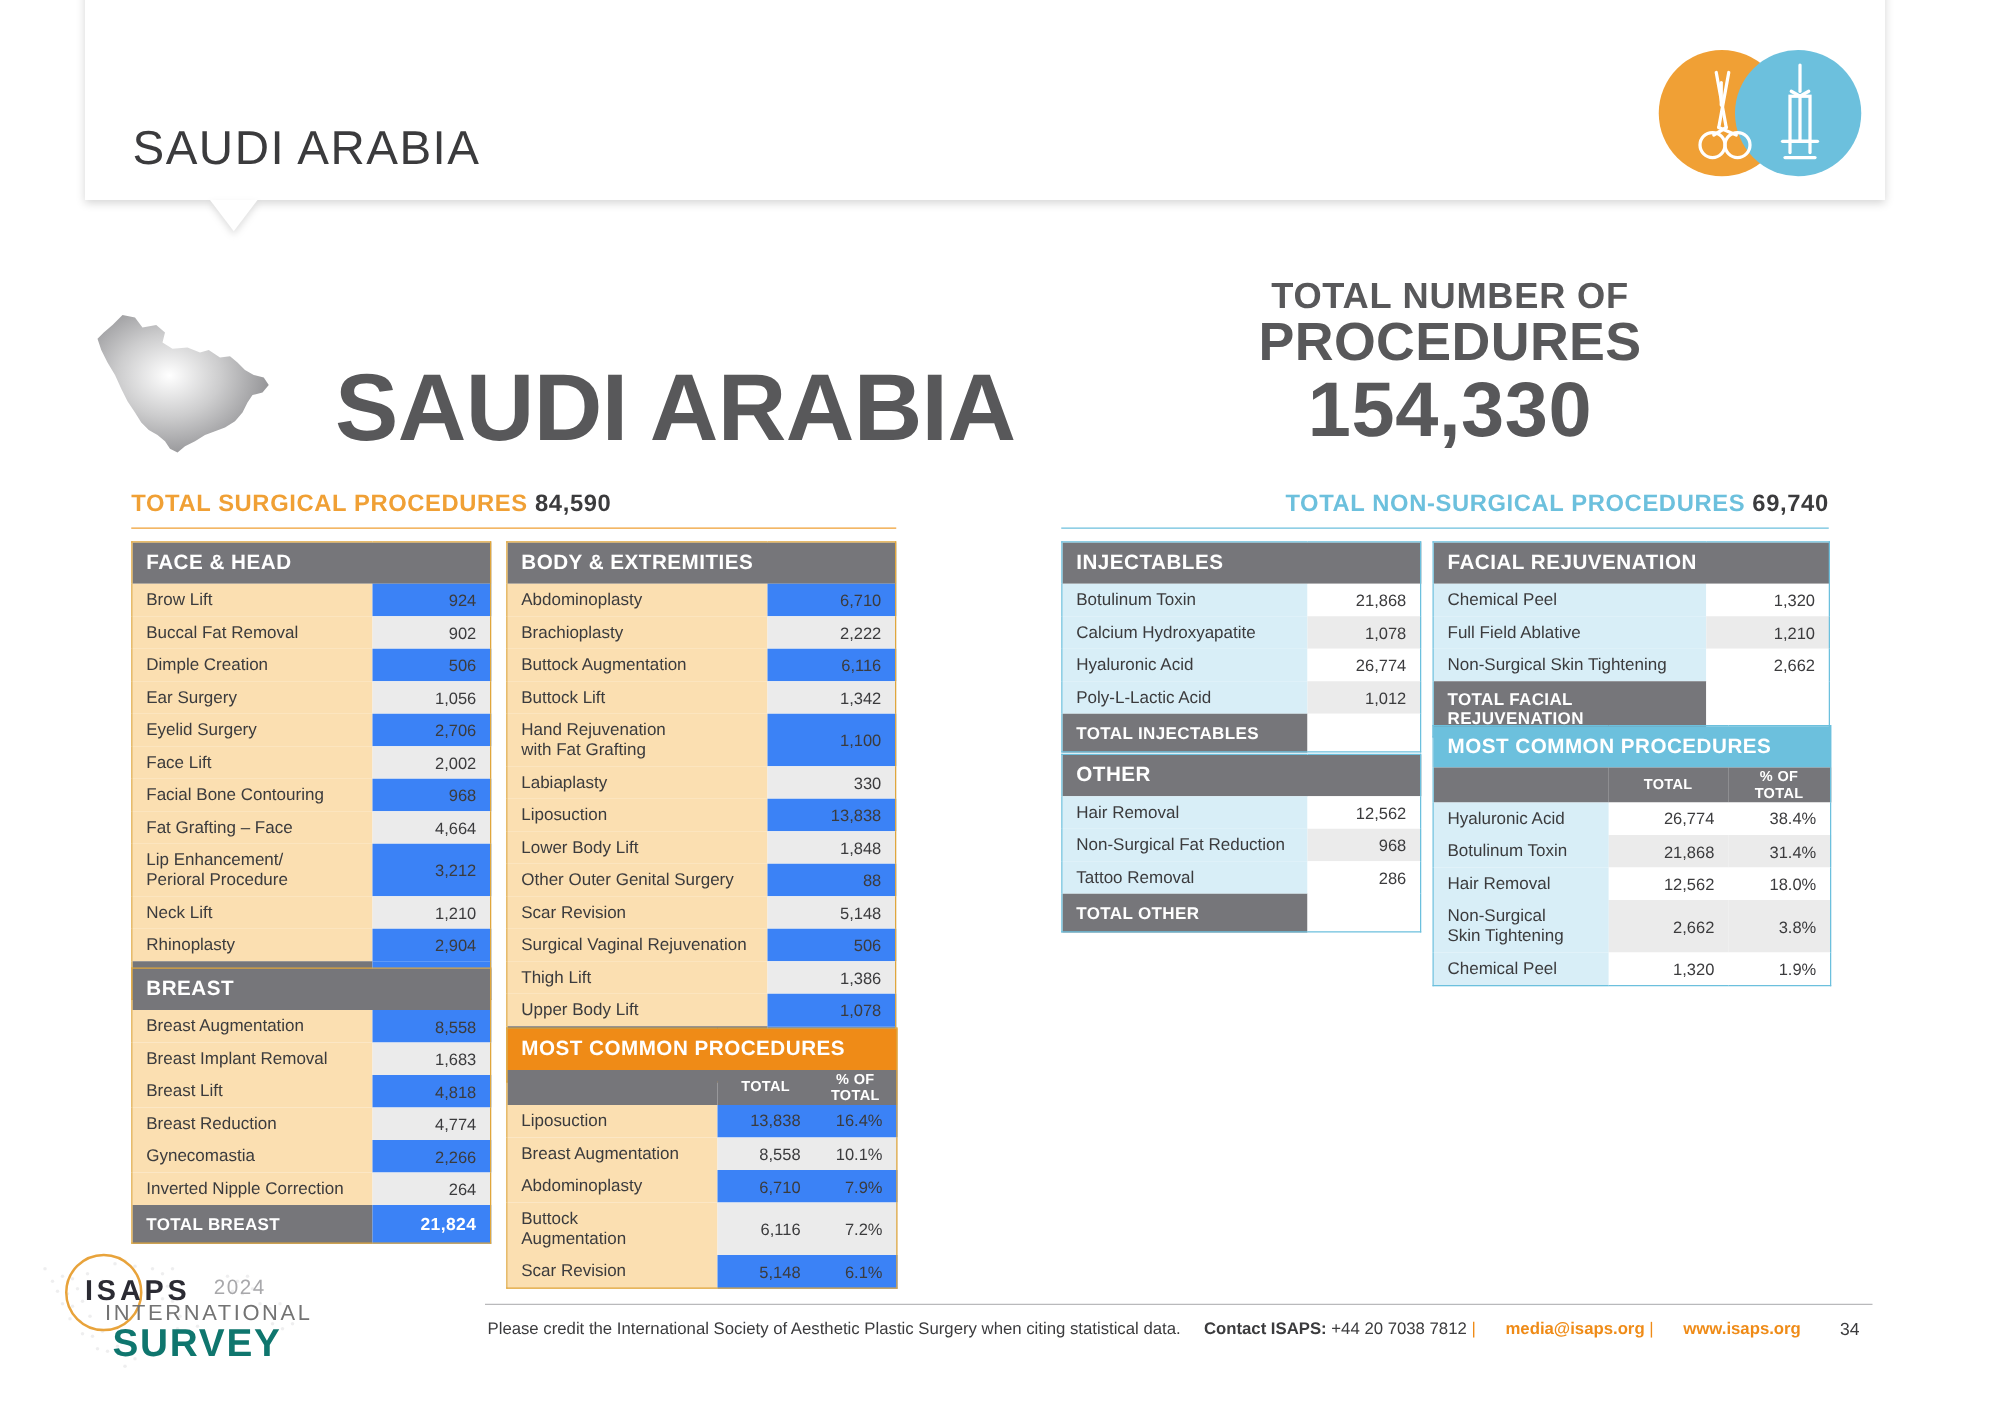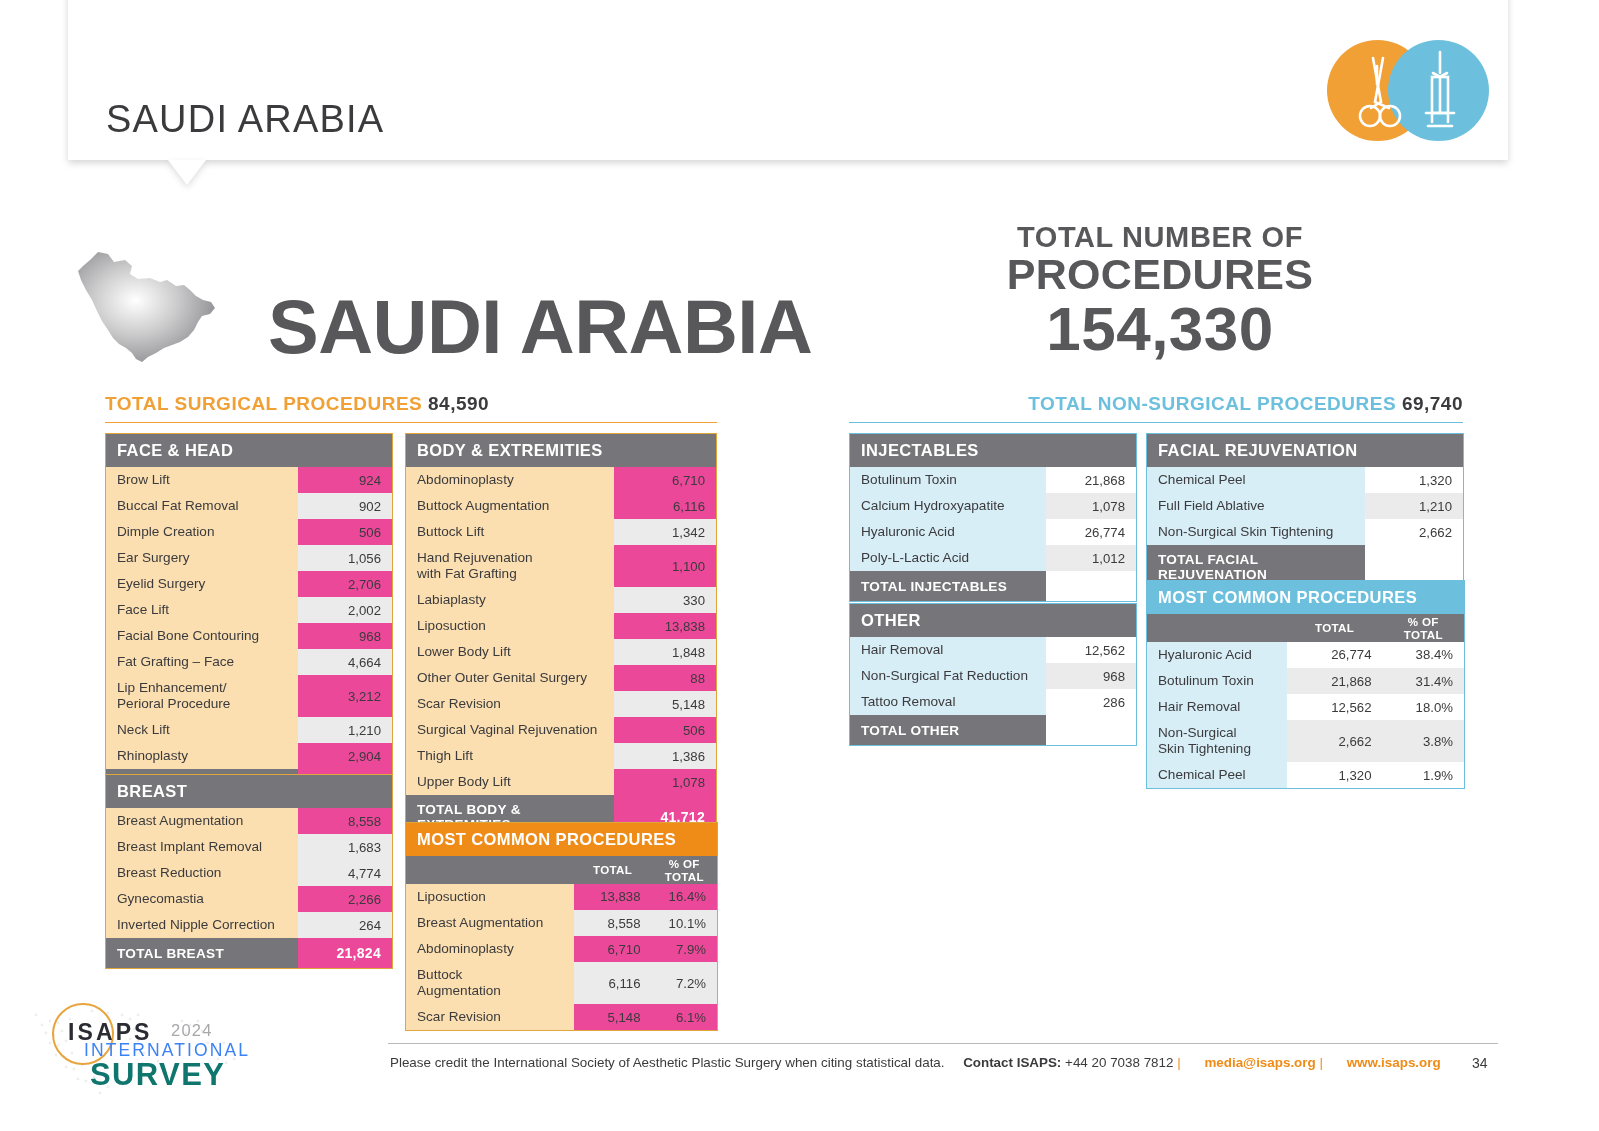--- a/index.html
+++ b/index.html
@@ -129,21 +129,21 @@
     font-size: 13.6px;
     letter-spacing: 0.3px;
     padding: 7px 11px;
   }
   .tbl .total td.val { text-align: right; font-size: 14px; }
 
   
   .t-orange { border: 1.4px solid #e0a63c; }
   .t-orange td.name { background: #fbdfb1; }
   .t-orange tr.alt td.val { background: #ebebeb; }
-  .t-orange tr td.val { background: #ec4899; }
+  .t-orange tr td.val { background: #3b82f6; }
   .t-orange .hdr td, .t-orange .total td { background: #76767a; }
 
   
   .t-blue { border: 1.4px solid #6cc0dd; }
   .t-blue td.name { background: #d8eef7; }
   .t-blue tr.alt td.val { background: #ebebeb; }
   .t-blue tr td.val { background: #ffffff; }
 
   
   .mc-title td {
@@ -197,21 +197,21 @@
     font-size: 23px; font-weight: 700; letter-spacing: 3.1px;
     color: #2b2b33;
     text-align: right;
   }
   .logo-2024 {
     position: absolute; left: 149px; top: 36px;
     font-size: 16.5px; color: #a8a8ab; letter-spacing: 1.2px;
   }
   .logo-intl {
     position: absolute; left: 62px; top: 55px;
-    font-size: 17.5px; color: #3b82f6; letter-spacing: 2.1px;
+    font-size: 17.5px; color: #737373; letter-spacing: 2.1px;
   }
   .logo-survey {
     position: absolute; left: 68px; top: 72px;
     font-size: 31px; font-weight: 700; color: #0f766e; letter-spacing: 1.4px;
   }
   .world-map { position: absolute; left: 0; top: 0; width: 250px; height: 130px; opacity: .30; }
 </style>
 </head>
 <body>
 
@@ -345,20 +345,24 @@
         <td colspan="2">BREAST</td>
       </tr>
       <tr class="">
         <td class="name">Breast Augmentation</td>
         <td class="val">8,558</td>
       </tr>
       <tr class="alt">
         <td class="name">Breast Implant Removal</td>
         <td class="val">1,683</td>
       </tr>
+      <tr class="">
+        <td class="name">Breast Lift</td>
+        <td class="val">4,818</td>
+      </tr>
       <tr class="alt">
         <td class="name">Breast Reduction</td>
         <td class="val">4,774</td>
       </tr>
       <tr class="">
         <td class="name">Gynecomastia</td>
         <td class="val">2,266</td>
       </tr>
       <tr class="alt">
         <td class="name">Inverted Nipple Correction</td>
@@ -375,20 +379,24 @@
       <col style="width:208px">
       <col>
     </colgroup>
     <tbody>
       <tr class="hdr">
         <td colspan="2">BODY &amp; EXTREMITIES</td>
       </tr>
       <tr class="">
         <td class="name">Abdominoplasty</td>
         <td class="val">6,710</td>
+      </tr>
+      <tr class="alt">
+        <td class="name">Brachioplasty</td>
+        <td class="val">2,222</td>
       </tr>
       <tr class="">
         <td class="name">Buttock Augmentation</td>
         <td class="val">6,116</td>
       </tr>
       <tr class="alt">
         <td class="name">Buttock Lift</td>
         <td class="val">1,342</td>
       </tr>
       <tr class="">

